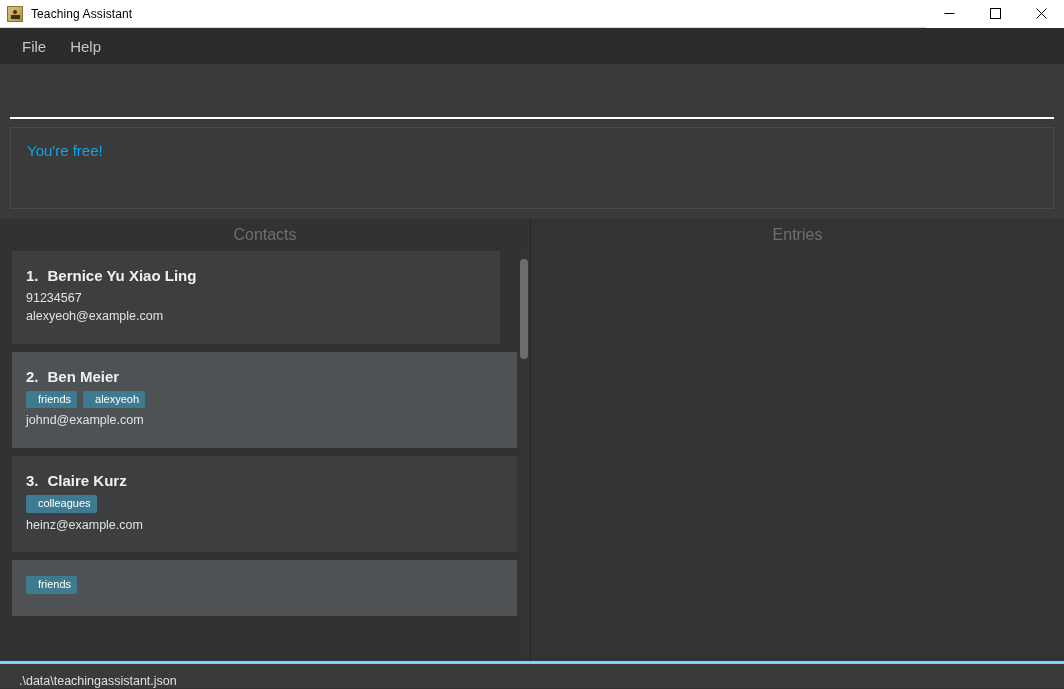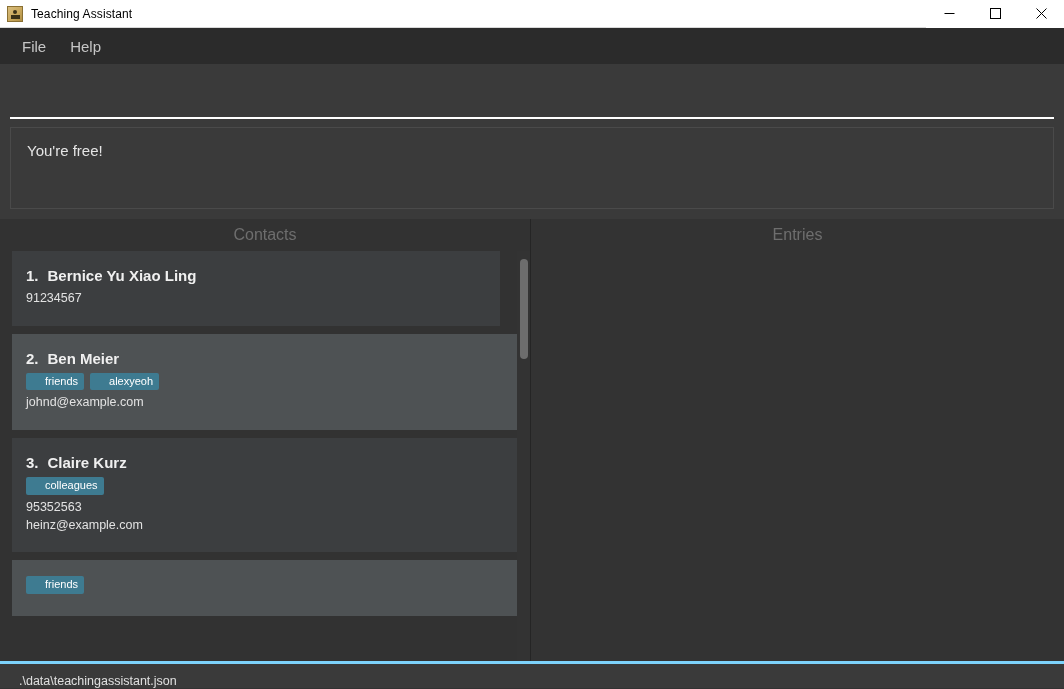--- a/index.html
+++ b/index.html
@@ -104,21 +104,21 @@
   }
   #result-box {
     width: 100%;
     height: 100%;
     border: 1px solid #4a4a4a;
     background: #3a3a3a;
     padding: 14px 16px;
   }
   #result-text {
     font-size: 15px;
-    color: #e5e5e5;
+    color: #0ea5e9;
   }
 
   
   #panels {
     height: 442px;
     display: flex;
     background: #323232;
   }
   #contacts-panel {
     width: 531px;
@@ -176,21 +176,21 @@
 
   .tag-row {
     display: flex;
     gap: 6px;
     margin-bottom: 4px;
   }
   .tag {
     background: #3e7b91;
     color: #ffffff;
     font-size: 11px;
-    padding: 2px 6px 3px 19px;
+    padding: 2px 6px 3px 12px;
     border-radius: 2px;
     line-height: 1.15;
     white-space: nowrap;
   }
   .contact-line {
     font-size: 12.5px;
     color: #e2e2e2;
     line-height: 1.42;
   }
 
@@ -270,35 +270,35 @@
 
 <div id="panels">
 
   <div id="contacts-panel">
     <div class="panel-header">Contacts</div>
     <div id="contacts-list-wrap">
       <div id="contacts-list">
           <div class="contact-card narrow">
             <div class="contact-name"><span class="idx">1.</span>Bernice Yu Xiao Ling</div>
             <div class="contact-line">91234567</div>
+            <div class="contact-line">alexyeoh@example.com</div>
           </div>
           <div class="contact-card alt">
             <div class="contact-name"><span class="idx">2.</span>Ben Meier</div>
             <div class="tag-row">
               <span class="tag">friends</span>
               <span class="tag">alexyeoh</span>
             </div>
             <div class="contact-line">johnd@example.com</div>
           </div>
           <div class="contact-card">
             <div class="contact-name"><span class="idx">3.</span>Claire Kurz</div>
             <div class="tag-row">
               <span class="tag">colleagues</span>
             </div>
-            <div class="contact-line">95352563</div>
             <div class="contact-line">heinz@example.com</div>
           </div>
           <div class="contact-card alt">
             <div class="tag-row">
               <span class="tag">friends</span>
             </div>
           </div>
         </div>
       <div id="contacts-scrollbar">
         <div id="contacts-thumb"></div>

